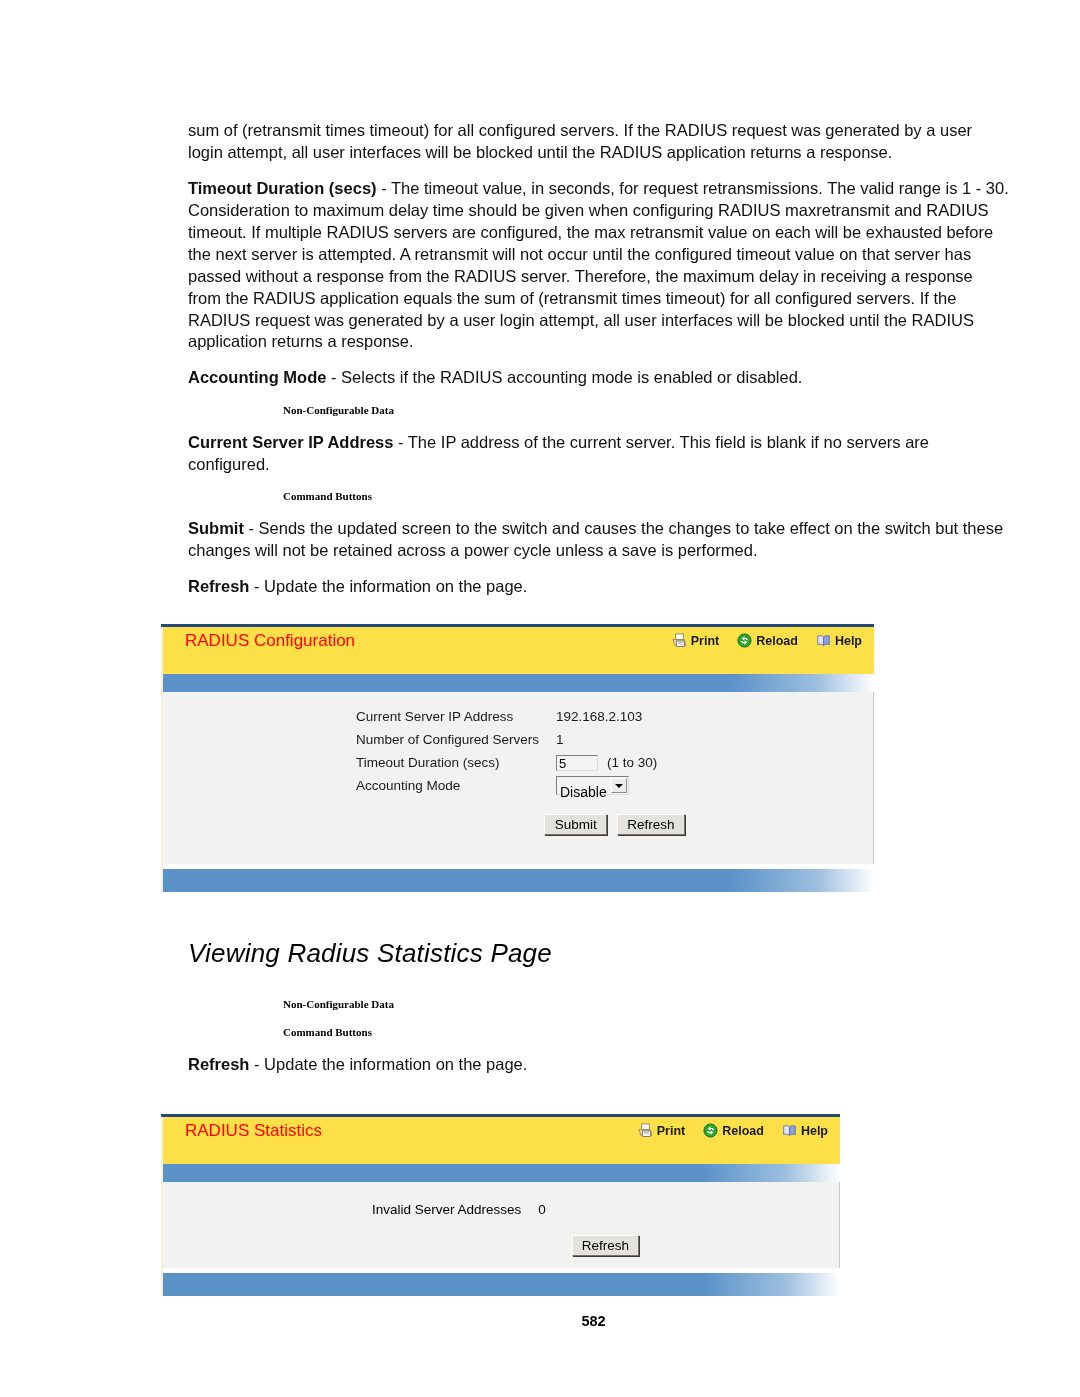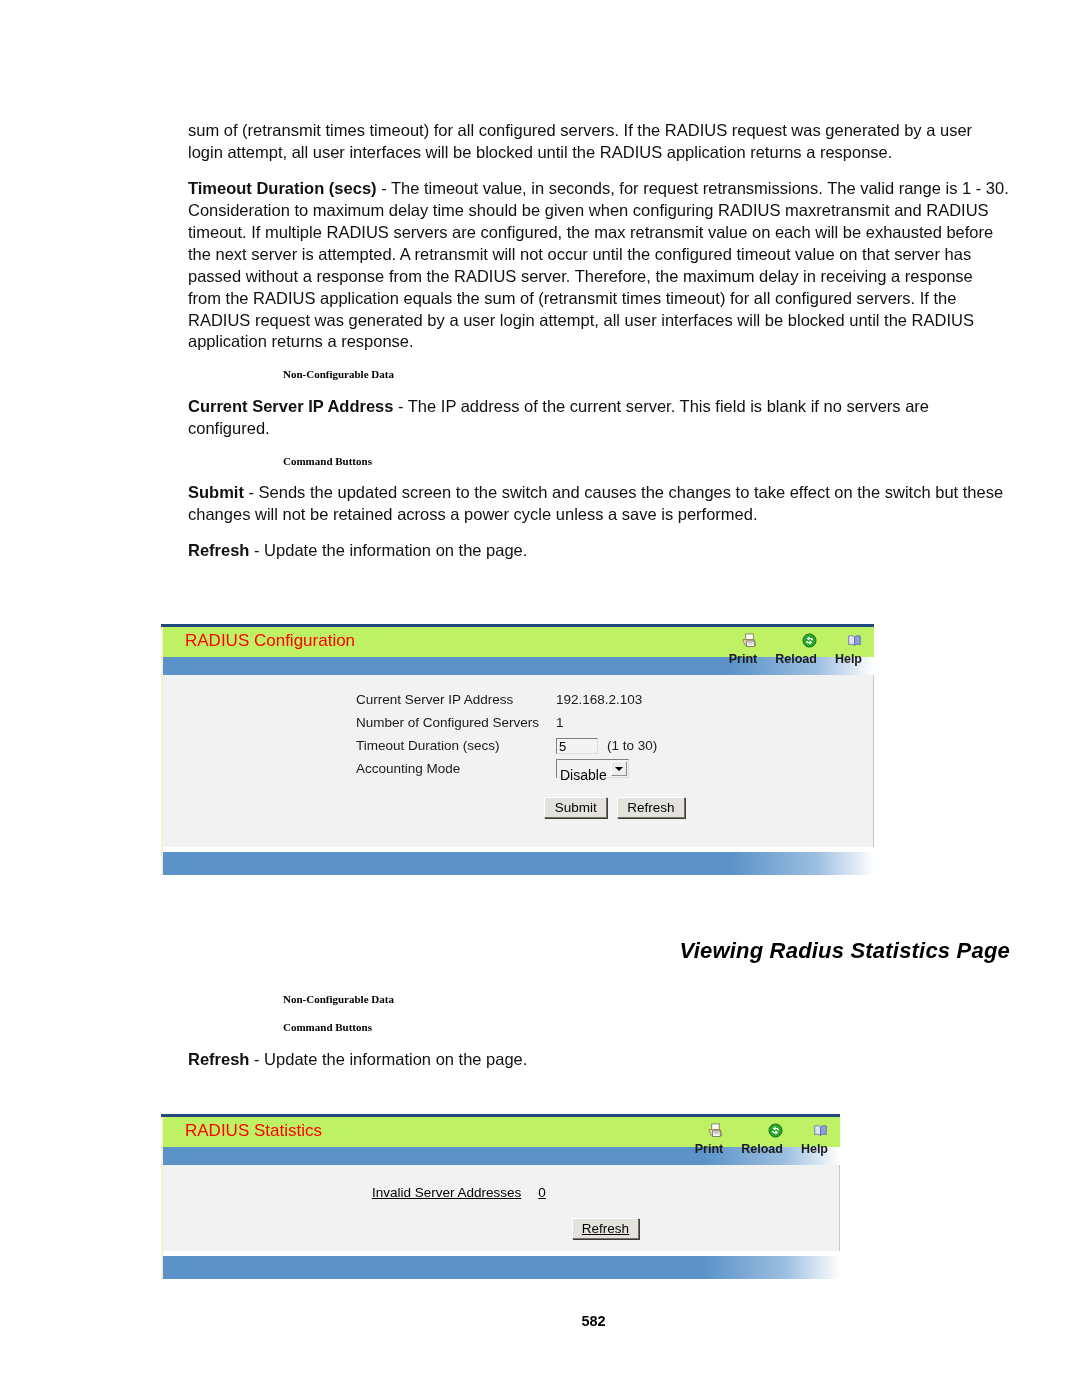--- a/index.html
+++ b/index.html
@@ -37,38 +37,37 @@
   h3.subhead {
     margin: 0 0 14px 0;
     padding-left: 95px;
     font-size: 11px;
     font-weight: bold;
     line-height: 1.3;
     font-family: Liberation Serif, serif;
   }
   h2.section-title {
     margin: 0;
-    font-size: 22px;
+    font-size: 26px;
     font-style: italic;
-    font-weight: bold;
+    font-weight: normal;
     letter-spacing: 0.2px;
-    text-align: right;
   }
 
   
   .ui-panel {
     position: absolute;
     background: #ffffff;
     border-top: 3px solid #234a7d;
     box-sizing: border-box;
   }
   .ui-titlebar {
     position: relative;
-    height: 30px;
-    background: #bef264;
+    height: 47px;
+    background: #fde047;
     border-left: 2px solid #f5f1d8;
     box-sizing: border-box;
   }
   .ui-title {
     position: absolute;
     left: 22px;
     top: 4px;
     font-size: 17px;
     color: #ff0000;
     font-family: "Liberation Sans", sans-serif;
@@ -77,27 +76,26 @@
   .ui-toolbar {
     position: absolute;
     right: 12px;
     top: 6px;
     display: flex;
     align-items: center;
     gap: 18px;
   }
   .tool-item {
     display: flex;
-    align-items: flex-end;
+    align-items: center;
     gap: 4px;
     font-size: 12.5px;
     font-weight: bold;
     color: #1b1b1b;
     white-space: nowrap;
-    flex-direction: column;
   }
   .tool-icon { width: 15px; height: 15px; display: block; }
 
   .ui-band {
     height: 18px;
     background: linear-gradient(to right, #5b93c9 0%, #5b93c9 80%, #9dbfe0 92%, #ffffff 100%);
     border-left: 2px solid #f5f1d8;
     box-sizing: border-box;
   }
   .ui-band.footer { height: 23px; }
@@ -235,20 +233,21 @@
 <body>
 
 <div class="page">
 
   <div class="doc-body">
 
     <p class="para"><span>sum of (retransmit times timeout) for all configured servers. If the RADIUS request was generated by a user login attempt, all user interfaces will be blocked until the RADIUS application returns a response.</span></p>
 
     <p class="para"><span class="b">Timeout Duration (secs)</span><span> - The timeout value, in seconds, for request retransmissions. The valid range is 1 - 30. Consideration to maximum delay time should be given when configuring RADIUS maxretransmit and RADIUS timeout. If multiple RADIUS servers are configured, the max retransmit value on each will be exhausted before the next server is attempted. A retransmit will not occur until the configured timeout value on that server has passed without a response from the RADIUS server. Therefore, the maximum delay in receiving a response from the RADIUS application equals the sum of (retransmit times timeout) for all configured servers. If the RADIUS request was generated by a user login attempt, all user interfaces will be blocked until the RADIUS application returns a response.</span></p>
 
+    <p class="para"><span class="b">Accounting Mode</span><span> - Selects if the RADIUS accounting mode is enabled or disabled.</span></p>
 
     <h3 class="subhead">Non-Configurable Data</h3>
 
     <p class="para"><span class="b">Current Server IP Address</span><span> - The IP address of the current server. This field is blank if no servers are configured.</span></p>
 
 
     <h3 class="subhead">Command Buttons</h3>
 
     <p class="para"><span class="b">Submit</span><span> - Sends the updated screen to the switch and causes the changes to take effect on the switch but these changes will not be retained across a power cycle unless a save is performed.</span></p>
 
@@ -347,21 +346,21 @@
     <div style="height:28px;"></div>
 
     <h3 class="subhead">Non-Configurable Data</h3>
 
 
     <h3 class="subhead">Command Buttons</h3>
 
     <p class="para"><span class="b">Refresh</span><span> - Update the information on the page.</span></p>
   </div>
 
-  <div class="ui-panel" style="left:128px; top:1114px; width:679px;text-decoration:underline;">
+  <div class="ui-panel" style="left:128px; top:1114px; width:679px;">
 
     <div class="ui-titlebar">
       <div class="ui-title">RADIUS Statistics</div>
       <div class="ui-toolbar">
 
         <div class="tool-item">
           <span class="tool-icon">
             <svg viewBox="0 0 16 16" width="15" height="15" xmlns="http://www.w3.org/2000/svg">
               <rect x="4" y="1" width="8" height="6" fill="#ffffff" stroke="#6b6b5e" stroke-width="0.8"></rect>
               <path d="M1 7 L13 7 L15 13 L3 13 Z" fill="#e8d9a8" stroke="#8a7a45" stroke-width="0.8"></path>

